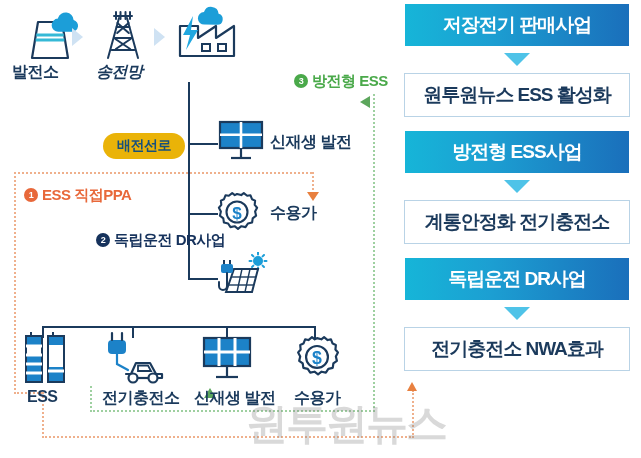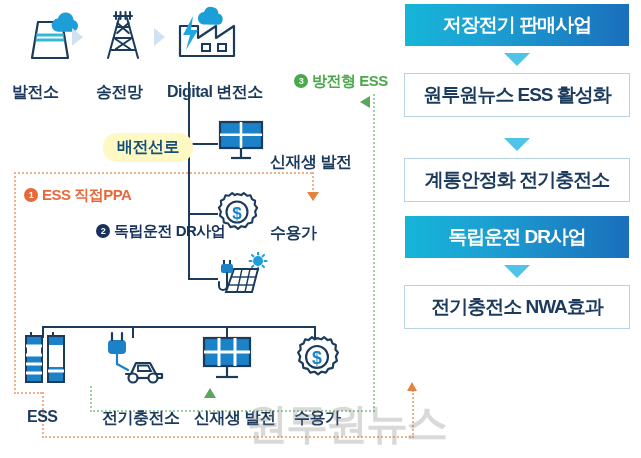--- a/index.html
+++ b/index.html
@@ -6,28 +6,28 @@
   body{
     font-family:"Liberation Sans","DejaVu Sans",sans-serif;
     width:641px;height:458px;position:relative;overflow:hidden;
     color:#12355b;
   }
   .stage{position:absolute;left:0;top:0;width:641px;height:458px;}
   .abs{position:absolute;}
 
   
   .lbl{font-weight:bold;color:#1b3a5c;letter-spacing:-0.5px;white-space:nowrap;}
-  .lbl-16{font-size:16px;margin-top:20px;}
+  .lbl-16{font-size:16px;}
 
   
   .chev{width:0;height:0;border-top:9px solid transparent;border-bottom:9px solid transparent;border-left:11px solid #cfe2f3;}
 
   
   .pill{
-    background:#fef9c3;color:#16507d;font-weight:bold;font-size:16px;
+    background:#eab308;color:#16507d;font-weight:bold;font-size:14px;
     border-radius:14px;padding:4px 14px;letter-spacing:-0.5px;white-space:nowrap;
   }
   .numbadge{
     display:inline-block;width:14px;height:14px;border-radius:50%;
     color:#fff;font-size:9px;line-height:14px;text-align:center;
     font-weight:bold;vertical-align:2px;margin-right:4px;
   }
   .tag-orange{color:#e8683a;font-weight:bold;font-size:15px;white-space:nowrap;letter-spacing:-0.5px;}
   .tag-orange .numbadge{background:#e8683a;}
   .tag-navy{color:#16325c;font-weight:bold;font-size:15px;white-space:nowrap;letter-spacing:-0.5px;}
@@ -108,34 +108,33 @@
         <path d="M24.6 19 L37.4 19"></path>
         <path d="M22.4 30 L39.6 30"></path>
         <path d="M19.6 42 L42.4 42"></path>
         <path d="M25.4 15 L36.8 25"></path>
           <path d="M36.6 15 L25.2 25"></path>
         <path d="M23.4 31 L38.2 41"></path>
           <path d="M38.6 31 L23.8 41"></path>
       </g>
     </svg>
   </div>
-  <div class="abs lbl lbl-16" style="left:96px;top:62px;">송전망</div>
+  <div class="abs lbl lbl-16" style="left:96px;top:62px;font-style:italic;">송전망</div>
 
   <div class="abs chev" style="left:154px;top:28px;"></div>
 
   <div class="abs" style="left:172px;top:4px;">
     <svg width="80" height="60" viewBox="0 0 80 60">
       <path d="M32 8 a7.5 7.5 0 0 1 14.6 1.8 a5.6 5.6 0 0 1 -1.4 11 L32.4 20.6 a6.3 6.3 0 0 1 -0.4 -12.6 z" fill="#1c9ed8"></path>
       <path d="M8 52 L8 22 L26 22 L26 34 L44 22 L44 34 L62 22 L62 52 Z" fill="none" stroke="#1b3a5c" stroke-width="2.2" stroke-linejoin="round"></path>
       <rect x="30" y="40" width="8" height="7" fill="none" stroke="#1b3a5c" stroke-width="2"></rect>
       <rect x="46" y="40" width="8" height="7" fill="none" stroke="#1b3a5c" stroke-width="2"></rect>
       <path d="M21 12 L11 31 L18 31 L14 46 L26 26 L19 26 Z" fill="#1fa7e0"></path>
     </svg>
   </div>
-  <div class="abs lbl lbl-16" style="left:167px;top:62px;">Digital 변전소</div>
 
   <div class="abs tag-green" style="left:294px;top:72px;">
     <span class="numbadge">3</span><span>방전형 ESS</span>
   </div>
   <div class="abs tri-left-green" style="left:360px;top:96px;"></div>
 
   <div class="abs dot-vline-green" style="left:373px;top:94px;height:318px;"></div>
   <div class="abs dot-line-green" style="left:90px;top:410px;width:285px;"></div>
   <div class="abs dot-vline-green" style="left:90px;top:386px;height:26px;"></div>
   <div class="abs tri-up-green" style="left:204px;top:388px;"></div>
@@ -173,21 +172,21 @@
   <div class="abs hline" style="left:188px;top:213px;width:30px;"></div>
   <div class="abs" style="left:213px;top:190px;">
     <svg width="48" height="48" viewBox="0 0 48 48">
       <path d="M24 4 l4.2 1.1 l2.6 -2.0 l3.4 2.7 l3.2 -0.6 l1.6 4.0 l3.1 1.4 l-0.4 4.3 l2.4 2.8 l-2.0 3.8 l1.0 4.2 l-3.4 2.6 l-0.6 4.2 l-4.2 1.0 l-2.4 3.6 l-4.1 -0.9 l-3.4 2.6 l-3.4 -2.6 l-4.1 0.9 l-2.4 -3.6 l-4.2 -1.0 l-0.6 -4.2 l-3.4 -2.6 l1.0 -4.2 l-2.0 -3.8 l2.4 -2.8 l-0.4 -4.3 l3.1 -1.4 l1.6 -4.0 l3.2 0.6 l3.4 -2.7 l2.6 2.0 z" fill="none" stroke="#1b3a5c" stroke-width="2.1" stroke-linejoin="round"></path>
       <circle cx="24" cy="22" r="10.5" fill="#ffffff" stroke="#1b3a5c" stroke-width="2.1"></circle>
       <text x="24" y="29" font-size="17" font-weight="bold" text-anchor="middle" fill="#1c82c8" font-family="Liberation Sans, sans-serif">$</text>
     </svg>
   </div>
   <div class="abs lbl lbl-16" style="left:270px;top:203px;">수용가</div>
 
-  <div class="abs tag-navy" style="left:96px;top:222px;">
+  <div class="abs tag-navy" style="left:96px;top:231px;">
     <span class="numbadge">2</span><span>독립운전 DR사업</span>
   </div>
 
   <div class="abs hline" style="left:188px;top:278px;width:30px;"></div>
   <div class="abs" style="left:212px;top:252px;">
     <svg width="62" height="48" viewBox="0 0 62 48">
       <circle cx="46" cy="9" r="5" fill="#1c9ed8"></circle>
       <g stroke="#1c9ed8" stroke-width="2" stroke-linecap="round">
         <path d="M46 0.5 L46 2.5"></path>
           <path d="M46 15.5 L46 17.5"></path>
@@ -278,20 +277,21 @@
   <div class="rcol">
 
     <div class="rbox rbox-fill">저장전기 판매사업</div>
     <div class="rgap"></div>
     <div class="rarrow"></div>
     <div class="rgap"></div>
     <div class="rbox rbox-out">원투원뉴스 ESS 활성화</div>
 
     <div class="rgap2"></div>
 
+    <div class="rbox rbox-fill">방전형 ESS사업</div>
     <div class="rgap"></div>
     <div class="rarrow"></div>
     <div class="rgap"></div>
     <div class="rbox rbox-out">계통안정화 전기충전소</div>
 
     <div class="rgap2"></div>
 
     <div class="rbox rbox-fill">독립운전 DR사업</div>
     <div class="rgap"></div>
     <div class="rarrow"></div>

